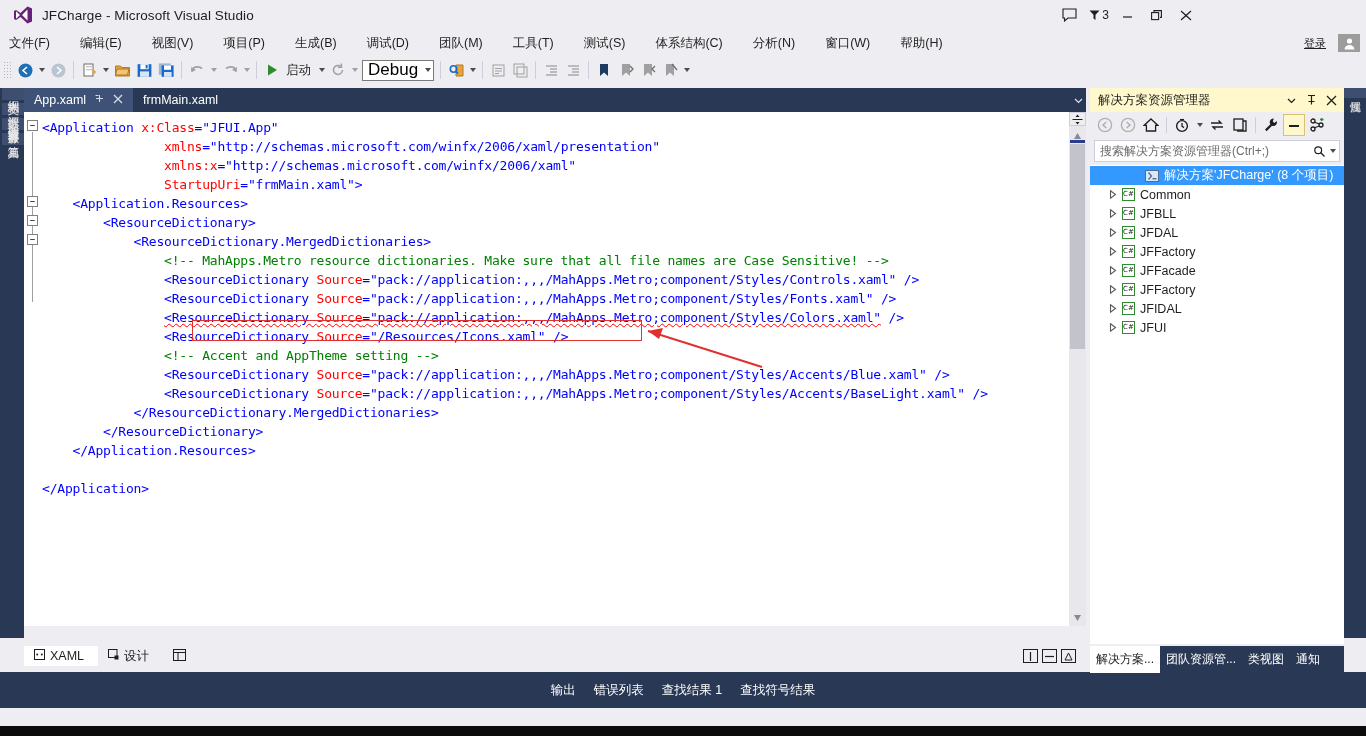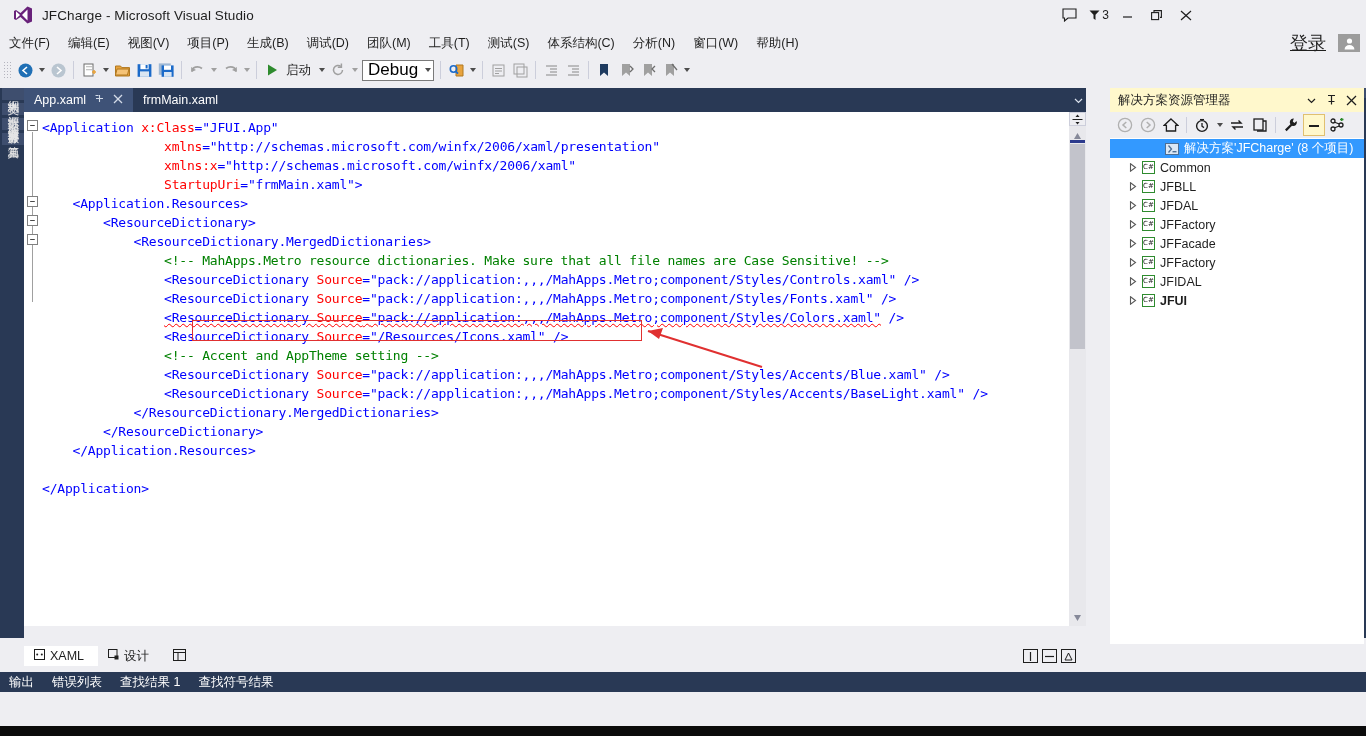--- a/index.html
+++ b/index.html
@@ -20,24 +20,24 @@
   .titlebar-right { margin-left:auto; display:flex; align-items:center; height:30px; }
   .tb-icon { width:30px; height:30px; display:flex; align-items:center; justify-content:center; cursor:default; }
   .badge-wrap { display:flex; align-items:center; padding:0 4px; }
   .badge-num { font-size:12px; color:#1E1E1E; margin-left:1px; }
   .quick-launch { width:194px; height:21px; background:#FFFFFF; border:1px solid #CCCEDB; display:flex; align-items:center; padding:0 4px 0 6px; margin:0 6px 0 4px; }
   .ql-placeholder { font-size:12px; color:#8A8886; flex:1; white-space:nowrap; overflow:hidden; }
   .win-btn { width:29px; height:30px; display:flex; align-items:center; justify-content:center; }
   .win-btn svg { display:block; }
 
   
-  .menubar { position:absolute; left:0; top:30px; width:1366px; height:26px; background:#EEEEF2; display:flex; align-items:center; }
+  .menubar { position:absolute; left:0; top:30px; width:1366px; height:26px; background:#EEEEF2; display:flex; align-items:center;gap:12px; }
   .menu-item { font-size:12.5px; color:#1E1E1E; padding:4px 9px; white-space:nowrap; }
   .menubar-right { margin-left:auto; display:flex; align-items:center; padding-right:6px; }
-  .signin { font-size:18px; color:#1E1E1E; text-decoration:underline; padding:0 12px; }
+  .signin { font-size:11px; color:#1E1E1E; text-decoration:underline; padding:0 12px; }
   .avatar-box { width:22px; height:18px; background:#9C9C9C; display:flex; align-items:center; justify-content:center; }
 
   
   .toolbar { position:absolute; left:0; top:56px; width:1366px; height:28px; background:#EEEEF2; display:flex; align-items:center; }
   .grip { width:8px; height:18px; margin:0 3px; background-image: radial-gradient(#B4B4BE 40%, transparent 41%); background-size:3px 3px; }
   .tb-sep { width:1px; height:18px; background:#CCCEDB; margin:0 4px; }
   .tb-btn { height:22px; min-width:22px; display:flex; align-items:center; justify-content:center; padding:0 2px; }
   .tb-caret { width:11px; height:22px; display:flex; align-items:center; justify-content:center; }
   .caret-d { width:0;height:0;border-left:3.5px solid transparent;border-right:3.5px solid transparent;border-top:4px solid #4C4C4C; }
   .caret-d.dis { border-top-color:#A0A0A0; }
@@ -89,42 +89,42 @@
   .hs-btn { width:17px; height:17px; display:flex; align-items:center; justify-content:center; }
 
   
   .designer-tabs { position:absolute; left:24px; top:644px; width:1062px; height:24px; background:#EEEEF2; display:flex; align-items:center; }
   .dtab { display:flex; align-items:center; gap:5px; font-size:12.5px; color:#1E1E1E; padding:3px 14px 3px 10px; }
   .dtab.active { background:#FFFFFF; }
   .split-icons { margin-left:auto; display:flex; gap:4px; padding-right:10px; }
   .split-ico { width:15px; height:14px; border:1px solid #1E1E1E; display:flex; align-items:center; justify-content:center; font-size:9px; }
 
   
-  .dock-tabs { position:absolute; left:0; top:672px; width:1366px; height:20px; background:#293955; display:flex; align-items:center; }
+  .dock-tabs { position:absolute; left:0; top:672px; width:1366px; height:36px; background:#293955; display:flex; align-items:center;justify-content:center; }
   .dock-tab { font-size:12.5px; color:#FFFFFF; padding:5px 9px; white-space:nowrap; }
 
   
-  .solexp { position:absolute; left:1090px; top:88px; width:254px; height:556px; background:#EEEEF2; display:flex; flex-direction:column;margin-left:20px; }
+  .solexp { position:absolute; left:1090px; top:88px; width:254px; height:556px; background:#EEEEF2; display:flex; flex-direction:column; }
   .se-header { height:24px; background:#FFF8CC; display:flex; align-items:center; padding:0 4px 0 8px; }
   .se-title { font-size:12.5px; color:#1E1E1E; white-space:nowrap; }
   .se-hdr-btns { margin-left:auto; display:flex; align-items:center; gap:2px; }
   .se-hdr-btn { width:18px; height:20px; display:flex; align-items:center; justify-content:center; }
   .se-toolbar { height:26px; background:#EEEEF2; display:flex; align-items:center; padding:0 4px; gap:1px; }
   .se-tb-btn { width:22px; height:22px; display:flex; align-items:center; justify-content:center; }
   .se-tb-btn.sel { background:#FFF8CC; border:1px solid #E0C070; }
   .se-sep { width:1px; height:16px; background:#CCCEDB; margin:0 3px; }
   .se-search { height:22px; margin:2px 4px 3px 4px; background:#FFFFFF; border:1px solid #CCCEDB; display:flex; align-items:center; padding:0 3px 0 5px; }
   .se-search-ph { flex:1; font-size:12px; color:#6D6D6D; white-space:nowrap; overflow:hidden; }
   .se-tree { flex:1; background:#FFFFFF; padding-top:1px; overflow:hidden; }
   .se-row { height:19px; display:flex; align-items:center; padding-left:6px; font-size:12.5px; color:#1E1E1E; white-space:nowrap; }
   .se-row.sel { background:#3399FF; color:#FFFFFF;padding-left:40px; }
   .se-arrow { width:14px; display:flex; align-items:center; justify-content:center; }
   .se-ico { width:17px; display:flex; align-items:center; justify-content:center; margin-right:3px; }
   .cs-ico { width:13px; height:13px; border:1px solid #2E8B2E; background:#FFFFFF; font-size:7px; line-height:11px; text-align:center; color:#1E1E1E; font-family:"DejaVu Sans",sans-serif; }
-  .bold { font-weight:bold; }
+  .bold { font-weight:normal; }
   .se-bottom-tabs { position:absolute; left:1090px; top:646px; width:254px; height:26px; background:#293955; display:flex; align-items:center; }
   .sebt { font-size:12px; color:#FFFFFF; padding:5px 6px; white-space:nowrap; }
   .sebt.active { background:#FFFFFF; color:#1E1E1E; }
 
   
   .statusbar { position:absolute; left:0; top:704px; width:1366px; height:22px; background:#007ACC; display:flex; align-items:center; color:#FFFFFF; font-size:12.5px; }
   .sb-left { padding-left:10px; }
   .sb-right { margin-left:auto; display:flex; align-items:center; }
   .sb-cell { padding:0 14px; white-space:nowrap; }
   .desk-strip { position:absolute; left:0; top:726px; width:1366px; height:10px; background:#0B0B0B; }
@@ -598,20 +598,28 @@
         <svg width="16" height="16" viewBox="0 0 16 16">
             <circle cx="4" cy="4" r="2" fill="none" stroke="#1E1E1E" stroke-width="1.3"></circle>
             <circle cx="4" cy="12" r="2" fill="none" stroke="#1E1E1E" stroke-width="1.3"></circle>
             <circle cx="12" cy="8" r="2" fill="none" stroke="#1E1E1E" stroke-width="1.3"></circle>
             <path d="M5.6 5.2 L10.4 7M5.6 10.8 L10.4 9" stroke="#1E1E1E" stroke-width="1.2"></path>
             <path d="M11 2.5h3.5M12.7 1v3" stroke="#2E8B2E" stroke-width="1.4"></path>
           </svg>
       </div>
     </div>
 
+    <div class="se-search">
+      <span class="se-search-ph">搜索解决方案资源管理器(Ctrl+;)</span>
+      <svg width="13" height="13" viewBox="0 0 13 13">
+        <circle cx="5.2" cy="5.2" r="3.4" fill="none" stroke="#1E1E1E" stroke-width="1.2"></circle>
+        <line x1="7.8" y1="7.8" x2="11.5" y2="11.5" stroke="#1E1E1E" stroke-width="1.3"></line>
+      </svg>
+      <div class="caret-d" style="margin-left:4px"></div>
+    </div>
 
     <div class="se-tree">
       <div class="se-row sel">
         <span class="se-arrow"></span>
         <span class="se-ico">
           <svg width="15" height="14" viewBox="0 0 15 14">
               <rect x="0.5" y="1.5" width="13" height="11" fill="#DCE8F5" stroke="#4E6F94"></rect>
               <path d="M3.5 3.5 L6.5 7 L3.5 10.5" fill="none" stroke="#4E6F94" stroke-width="1.3"></path>
               <rect x="7.5" y="9" width="4" height="1.4" fill="#4E6F94"></rect>
             </svg>
@@ -703,16 +711,22 @@
             </svg>
         </span>
         <span class="se-ico">
             <span class="cs-ico">C#</span>
           </span>
         <span class="bold">JFUI</span>
       </div>
     </div>
   </div>
 
+  <div class="se-bottom-tabs">
+    <div class="sebt active">解决方案...</div>
+    <div class="sebt">团队资源管...</div>
+    <div class="sebt">类视图</div>
+    <div class="sebt">通知</div>
+  </div>
 
 
   <div class="desk-strip"></div>
 </div>
 
 </body></html>

